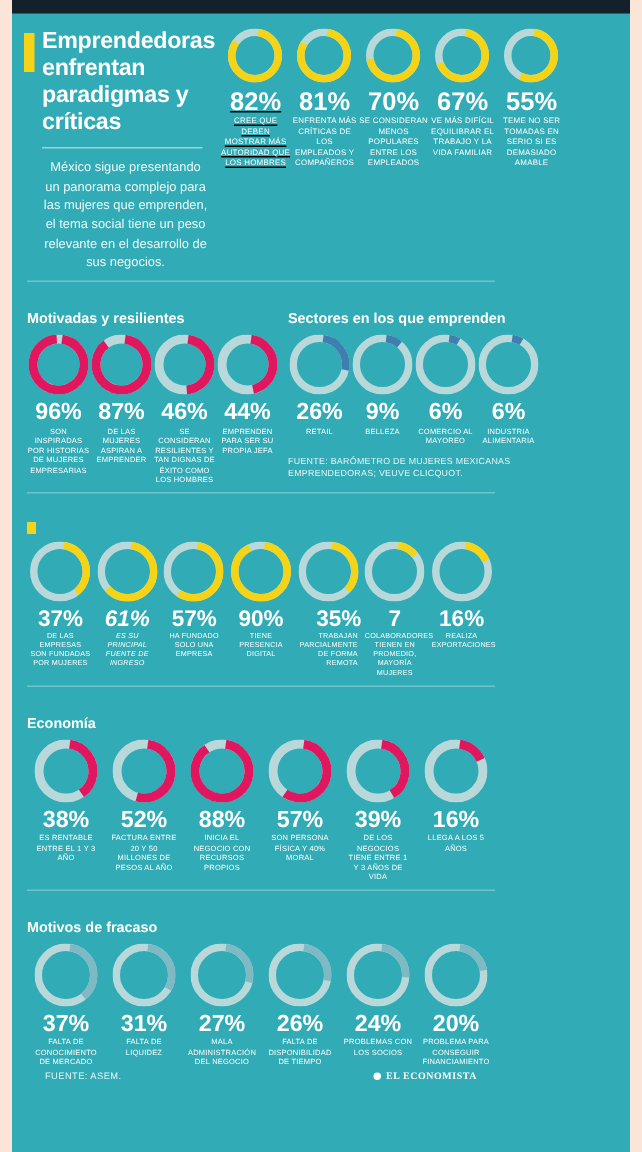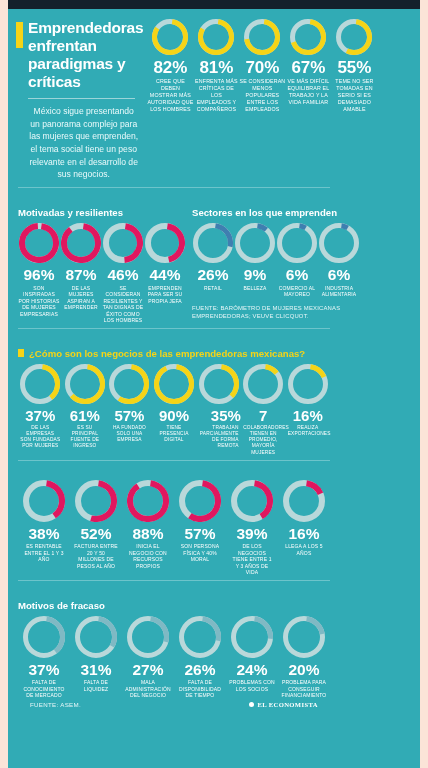--- a/index.html
+++ b/index.html
@@ -102,21 +102,21 @@
   <div class="content">
 
     <div class="header">
       <div class="head-left">
         <div class="yellow-tab"></div>
         <h1 class="head-title">Emprendedoras enfrentan paradigmas y críticas</h1>
         <div class="head-rule"></div>
         <p class="head-desc">México sigue presentando un panorama complejo para las mujeres que emprenden, el tema social tiene un peso relevante en el desarrollo de sus negocios.</p>
       </div>
       <div class="head-right" id="header-stats">
-          <div class="stat hdr-stat" style="flex: 1 1 0%;">
+          <div class="stat hdr-stat" style="flex: 1 1 0%; text-decoration: underline;">
             <svg class="donut" width="36" height="36" viewBox="0 0 36 36">
               <circle cx="18" cy="18" r="15.5" fill="none" stroke="#b9d8da" stroke-width="5"></circle>
               <circle cx="18" cy="18" r="15.5" fill="none" stroke="#f5d417" stroke-width="5" stroke-dasharray="79.86 17.53" transform="rotate(-82 18 18)"></circle>
             </svg>
             <div class="stat-value">82%</div>
             <div class="stat-label">Cree que deben mostrar más autoridad que los hombres</div>
           </div>
           <div class="stat hdr-stat" style="flex: 1 1 0%;">
             <svg class="donut" width="36" height="36" viewBox="0 0 36 36">
               <circle cx="18" cy="18" r="15.5" fill="none" stroke="#b9d8da" stroke-width="5"></circle>
@@ -234,32 +234,31 @@
           </div>
         <p class="source">Fuente: Barómetro de mujeres mexicanas emprendedoras; Veuve Clicquot.</p>
       </div>
     </div>
 
     <div class="divider"></div>
 
     <div class="sec">
       <div class="sec-head">
         <div class="sec-sq"></div>
-        <h2 class="sec-title yellow">¿Cómo son los negocios de las emprendedoras mexicanas?</h2>
       </div>
       <div class="row" id="negocios-stats">
           <div class="stat wide-stat" style="flex: 1 1 0%;">
             <svg class="donut" width="40" height="40" viewBox="0 0 40 40">
               <circle cx="20" cy="20" r="17.5" fill="none" stroke="#b9d8da" stroke-width="5"></circle>
               <circle cx="20" cy="20" r="17.5" fill="none" stroke="#f5d417" stroke-width="5" stroke-dasharray="40.68 69.27" transform="rotate(-82 20 20)"></circle>
             </svg>
             <div class="stat-value">37%</div>
             <div class="stat-label">De las empresas son fundadas por mujeres</div>
           </div>
-          <div class="stat wide-stat" style="flex: 1 1 0%;">
+          <div class="stat wide-stat" style="flex: 1 1 0%; font-style: italic;">
             <svg class="donut" width="40" height="40" viewBox="0 0 40 40">
               <circle cx="20" cy="20" r="17.5" fill="none" stroke="#b9d8da" stroke-width="5"></circle>
               <circle cx="20" cy="20" r="17.5" fill="none" stroke="#f5d417" stroke-width="5" stroke-dasharray="67.07 42.88" transform="rotate(-82 20 20)"></circle>
             </svg>
             <div class="stat-value">61%</div>
             <div class="stat-label">Es su principal fuente de ingreso</div>
           </div>
           <div class="stat wide-stat" style="flex: 1 1 0%;">
             <svg class="donut" width="40" height="40" viewBox="0 0 40 40">
               <circle cx="20" cy="20" r="17.5" fill="none" stroke="#b9d8da" stroke-width="5"></circle>
@@ -299,20 +298,23 @@
             </svg>
             <div class="stat-value">16%</div>
             <div class="stat-label">Realiza exportaciones</div>
           </div>
         </div>
     </div>
 
     <div class="divider"></div>
 
     <div class="sec">
+      <div class="sec-head">
+        <h2 class="sec-title">Economía</h2>
+      </div>
       <div class="row" id="economia-stats">
           <div class="stat econ-stat" style="flex: 1 1 0%;">
             <svg class="donut" width="42" height="42" viewBox="0 0 42 42">
               <circle cx="21" cy="21" r="18" fill="none" stroke="#b9d8da" stroke-width="6"></circle>
               <circle cx="21" cy="21" r="18" fill="none" stroke="#e0175f" stroke-width="6" stroke-dasharray="42.98 70.12" transform="rotate(-82 21 21)"></circle>
             </svg>
             <div class="stat-value">38%</div>
             <div class="stat-label">Es rentable entre el 1 y 3 año</div>
           </div>
           <div class="stat econ-stat" style="flex: 1 1 0%;">

